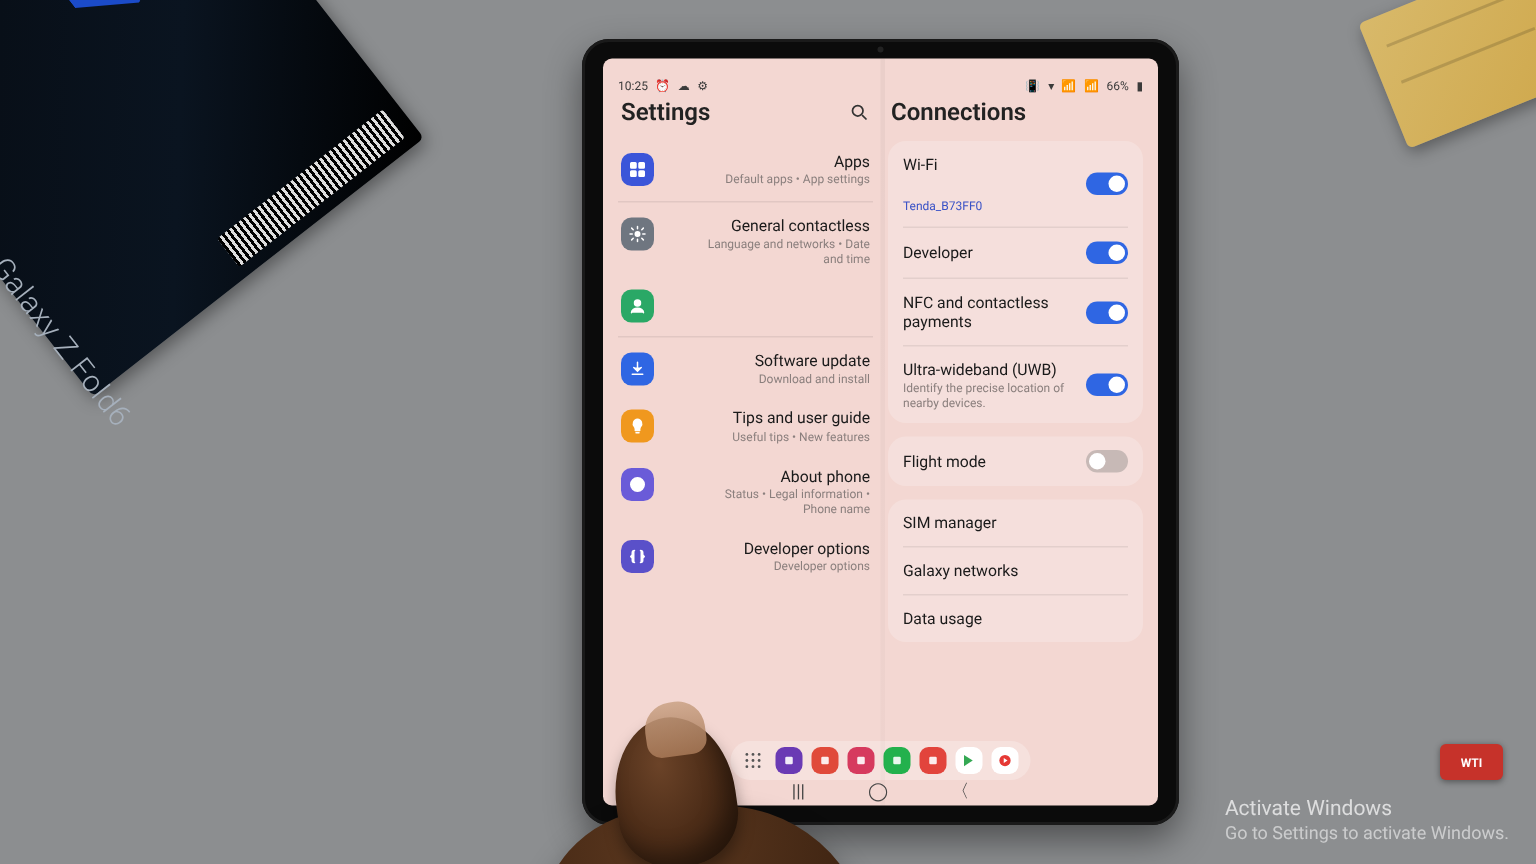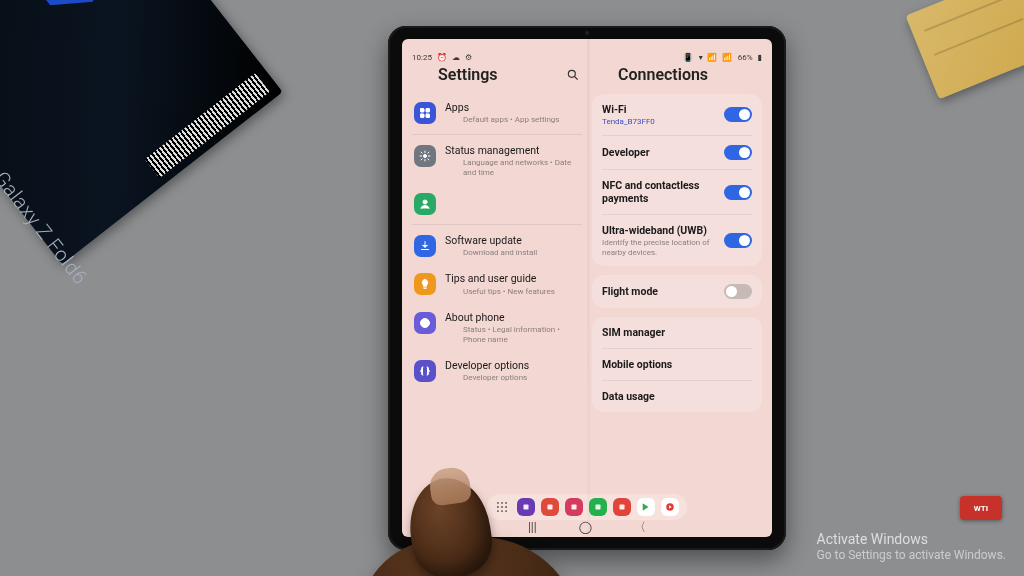--- a/index.html
+++ b/index.html
@@ -49,43 +49,43 @@
 
   .statusbar { height:18px; padding:18px 10px 0 10px; display:flex; align-items:center;
                font-size:8px; color:#3a3a3a; }
   .statusbar .left { display:flex; gap:5px; align-items:center; }
   .statusbar .right { margin-left:auto; display:flex; gap:5px; align-items:center; }
   .sb-ic{ display:inline-block; }
 
   .content { flex:1; display:flex; padding:2px 10px 0 10px; gap:10px; overflow:hidden; }
   .pane { flex:1; min-width:0; display:flex; flex-direction:column; }
 
-  .pane-header { display:flex; align-items:center; padding:6px 2px 10px 2px;margin-left:24px; }
+  .pane-header { display:flex; align-items:center; padding:6px 2px 10px 2px; }
   .pane-header h1 { font-size:16px; font-weight:600; color:#222; }
   .search-ic { margin-left:auto; width:14px; height:14px; color:#333; }
 
   .list { flex:1; overflow:hidden; }
   .row { display:flex; align-items:flex-start; gap:9px; padding:7px 2px; }
   .row + .row.sep { border-top:1px solid rgba(0,0,0,.07); margin-top:2px; padding-top:9px;}
   .icon-chip{ width:22px; height:22px; border-radius:7px; flex:0 0 22px; display:flex;
               align-items:center; justify-content:center; margin-top:1px;}
   .icon-chip svg{ width:12px; height:12px; fill:#fff; }
-  .row .txt { flex:1; min-width:0; }
+  .row .txt { flex:1; min-width:0;text-align:right; }
   .row .title { font-size:10.5px; color:#1a1a1a; line-height:1.25; }
   .row .sub   { font-size:8px;  color:#8a7f7d; line-height:1.25; margin-top:1px;margin-left:18px; }
 
   
   .conn-header h1{ font-size:16px; font-weight:600; color:#222; }
   .card { background:rgba(255,255,255,.22); border-radius:12px; padding:0 10px; margin-bottom:9px;}
   .card .crow { display:flex; align-items:center; padding:9px 0; gap:8px;}
   .card .crow + .crow { border-top:1px solid rgba(0,0,0,.07); }
   .crow .ct { flex:1; min-width:0; }
-  .crow .ct .ctitle{ font-size:10.5px; color:#1a1a1a;font-weight:bold; }
+  .crow .ct .ctitle{ font-size:10.5px; color:#1a1a1a; }
   .crow .ct .csub  { font-size:8px; color:#8a7f7d; margin-top:1px; line-height:1.2;}
-  .crow .ct .clink { font-size:8px; color:#3951c6; margin-top:1px;}
+  .crow .ct .clink { font-size:8px; color:#3951c6; margin-top:17px;}
 
   .toggle { width:28px; height:15px; border-radius:10px; position:relative; flex:0 0 28px;}
   .toggle .knob{ position:absolute; width:11px; height:11px; background:#fff; border-radius:50%;
                  top:2px; transition:none;}
   .toggle.on { background:#2f66e3; }
   .toggle.on .knob{ right:2px; }
   .toggle.off{ background:#c7b9b6; }
   .toggle.off .knob{ left:2px; }
 
   .navwrap { height:40px; position:relative; }
@@ -181,21 +181,21 @@
               </div>
             </div>
             <div class="row sep">
               <div class="icon-chip" style="background:#6f7680">
                 <svg viewBox="0 0 24 24" fill="none" stroke="#fff" stroke-width="2" stroke-linecap="round">
                   <circle cx="12" cy="12" r="3"></circle>
                   <path d="M12 2v3M12 19v3M4.2 4.2l2.1 2.1M17.7 17.7l2.1 2.1M2 12h3M19 12h3M4.2 19.8l2.1-2.1M17.7 6.3l2.1-2.1"></path>
                 </svg>
               </div>
               <div class="txt">
-                <div class="title">Status management</div>
+                <div class="title">General contactless</div>
                 <div class="sub">Language and networks • Date and time</div>
               </div>
             </div>
             <div class="row">
               <div class="icon-chip" style="background:#2aa866">
                 <svg viewBox="0 0 24 24" fill="none" stroke="#fff" stroke-width="2" stroke-linecap="round">
                   <circle cx="12" cy="8" r="4"></circle>
                   <path d="M4 21c0-4 4-6 8-6s8 2 8 6"></path>
                 </svg>
               </div>
@@ -300,21 +300,21 @@
             </div>
           </div>
         <div class="card" id="conn-g3">
             <div class="crow">
               <div class="ct">
                 <div class="ctitle">SIM manager</div>
               </div>
             </div>
             <div class="crow">
               <div class="ct">
-                <div class="ctitle">Mobile options</div>
+                <div class="ctitle">Galaxy networks</div>
               </div>
             </div>
             <div class="crow">
               <div class="ct">
                 <div class="ctitle">Data usage</div>
               </div>
             </div>
           </div>
       </div>
     </div>

